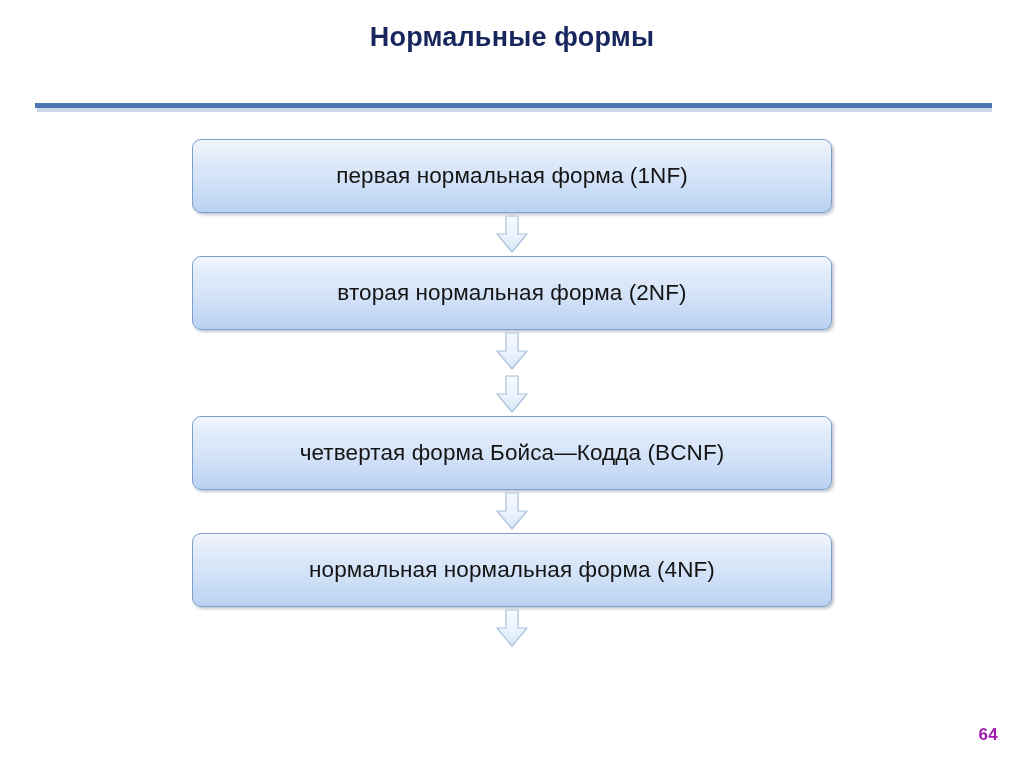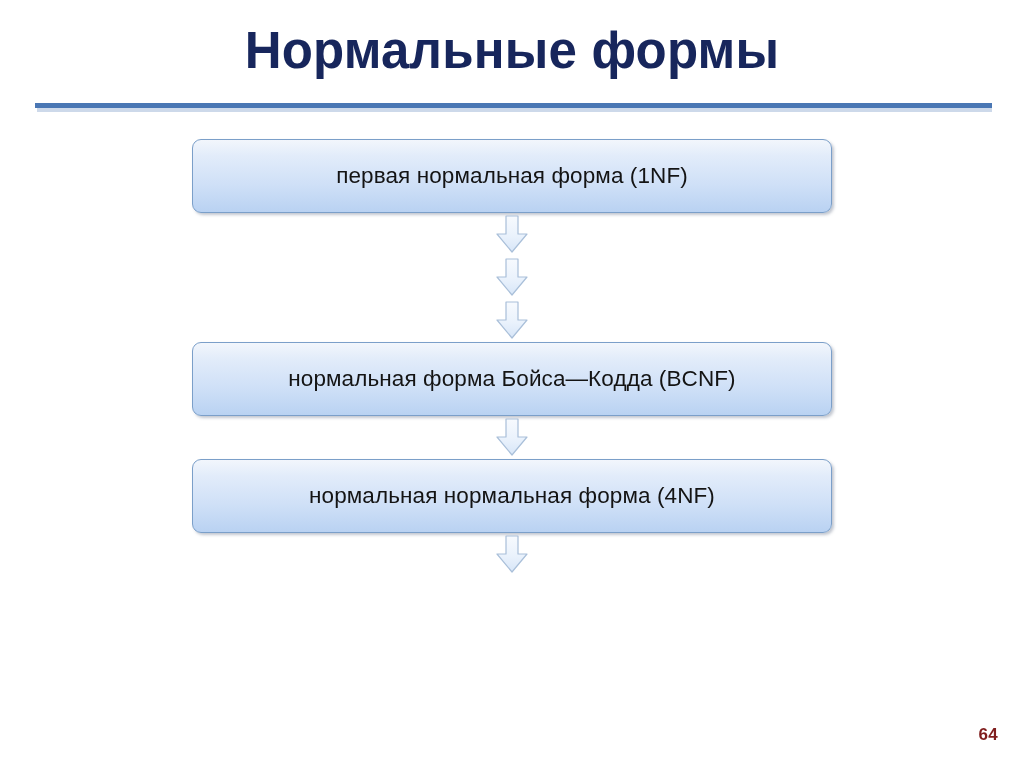--- a/index.html
+++ b/index.html
@@ -23,21 +23,21 @@
     box-sizing: border-box;
   }
 
   
   .slide-title {
     position: absolute;
     top: 22px;
     left: 0;
     width: 1024px;
     text-align: center;
-    font-size: 51px;
+    font-size: 27px;
     font-weight: bold;
     color: #17265c;
     letter-spacing: 0.2px;
     line-height: 1.15;
     white-space: nowrap;
   }
 
   
   .title-divider {
     position: absolute;
@@ -113,21 +113,21 @@
     overflow: visible;
   }
 
   
   .slide-number {
     position: absolute;
     right: 26px;
     bottom: 22px;
     font-size: 17px;
     font-weight: bold;
-    color: #7f1d1d;
+    color: #a21caf;
     letter-spacing: 0.3px;
   }
 </style>
 </head>
 <body>
 
 <div class="slide">
 
   <div class="slide-title">Нормальные формы</div>
 
@@ -151,20 +151,25 @@
             <stop offset="0%" stop-color="#f7fafe"></stop>
             <stop offset="55%" stop-color="#eaf2fc"></stop>
             <stop offset="100%" stop-color="#d7e6f8"></stop>
           </linearGradient>
         </defs>
         <path d="M11 1 L23 1 L23 19 L32 19 L17 37 L2 19 L11 19 Z" fill="url(#arrGrad0)" stroke="#a9bfd9" stroke-width="1.2" stroke-linejoin="round"></path>
       </svg>
     </span>
   </div>
 
+  <div class="flow-row">
+    <div class="flow-box">
+      <span class="flow-box-label">вторая нормальная форма (2NF)</span>
+    </div>
+  </div>
 
   <div class="flow-arrow">
     <span>
       <svg viewBox="0 0 34 39" xmlns="http://www.w3.org/2000/svg">
         <defs>
           <linearGradient id="arrGrad1" x1="0" y1="0" x2="0" y2="1">
             <stop offset="0%" stop-color="#f7fafe"></stop>
             <stop offset="55%" stop-color="#eaf2fc"></stop>
             <stop offset="100%" stop-color="#d7e6f8"></stop>
           </linearGradient>
@@ -185,21 +190,21 @@
             <stop offset="100%" stop-color="#d7e6f8"></stop>
           </linearGradient>
         </defs>
         <path d="M11 1 L23 1 L23 19 L32 19 L17 37 L2 19 L11 19 Z" fill="url(#arrGrad2)" stroke="#a9bfd9" stroke-width="1.2" stroke-linejoin="round"></path>
       </svg>
     </span>
   </div>
 
   <div class="flow-row">
     <div class="flow-box">
-      <span class="flow-box-label">нормальная форма Бойса—Кодда (BCNF)</span>
+      <span class="flow-box-label">четвертая форма Бойса—Кодда (BCNF)</span>
     </div>
   </div>
 
   <div class="flow-arrow">
     <span>
       <svg viewBox="0 0 34 39" xmlns="http://www.w3.org/2000/svg">
         <defs>
           <linearGradient id="arrGrad3" x1="0" y1="0" x2="0" y2="1">
             <stop offset="0%" stop-color="#f7fafe"></stop>
             <stop offset="55%" stop-color="#eaf2fc"></stop>

